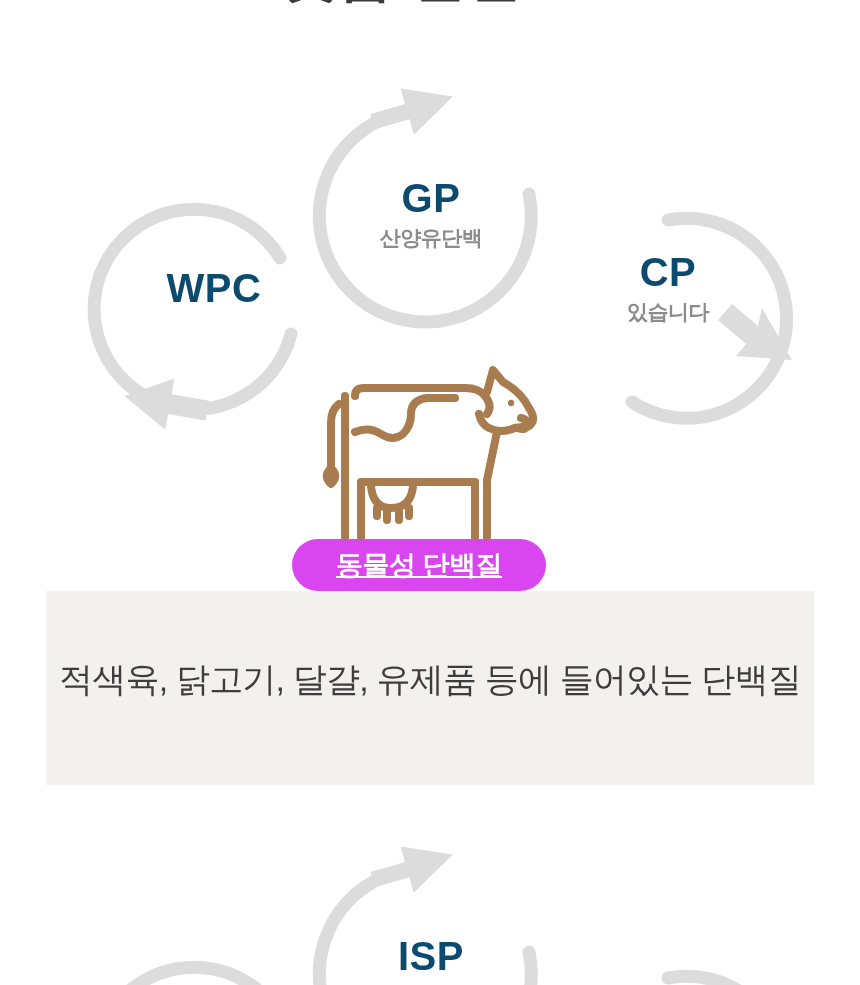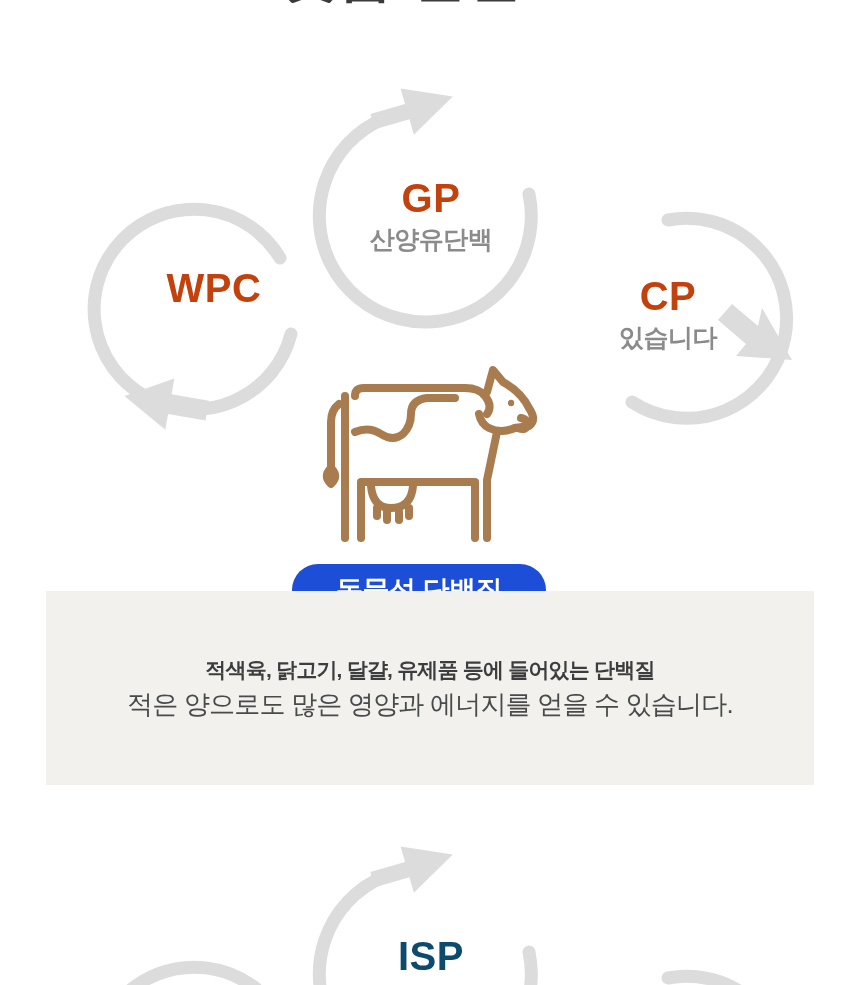--- a/index.html
+++ b/index.html
@@ -45,52 +45,52 @@
     position: absolute;
     width: 260px;
     text-align: center;
     line-height: 1;
     pointer-events: none;
   }
   .ring-code {
     font-size: 40px;
     font-weight: bold;
     letter-spacing: 0.5px;
-    color: #c2410c;
+    color: #0c4a6e;
     display: block;
   }
   .ring-code.green { color: #0c4a6e; }
   .ring-sub {
     display: block;
     margin-top: 9px;
-    font-size: 25px;
+    font-size: 21px;
     font-weight: bold;
     color: #8b8b8b;
     letter-spacing: -0.5px;
   }
 
   
   .cow-wrap {
     position: absolute;
     left: 315px;
     top: 362px;
     width: 235px;
     height: 190px;
   }
   .cow-wrap svg { display: block; }
 
   
   .badge {
     position: absolute;
     left: 292px;
-    top: 564px;
+    top: 539px;
     width: 254px;
     height: 52px;
     border-radius: 26px;
-    background: #1d4ed8;
+    background: #d946ef;
     color: #ffffff;
     font-size: 27px;
     font-weight: bold;
     letter-spacing: -0.5px;
     display: flex;
     align-items: center;
     justify-content: center;
     box-sizing: border-box;
     text-decoration: underline;
   }
@@ -107,22 +107,22 @@
   .panel-text {
     position: absolute;
     left: 46px;
     top: 655px;
     width: 768px;
     text-align: center;
     color: #3d3d3d;
   }
   .panel-line1 {
     display: block;
-    font-size: 21px;
-    font-weight: bold;
+    font-size: 34px;
+    font-weight: normal;
     letter-spacing: -0.8px;
     line-height: 1.45;
   }
   .panel-line2 {
     display: block;
     font-size: 26px;
     font-weight: normal;
     letter-spacing: -0.8px;
     line-height: 1.5;
     color: #4a4a4a;
@@ -158,21 +158,21 @@
     <span class="ring-sub">산양유단백</span>
   </div>
 
   <div class="ring" style="left:540px; top:196px;">
     <svg width="248" height="248" viewBox="0 0 248 248">
       <path d="M 128 24
                A 100 100 0 1 1 92 206" fill="none" stroke="#dcdcdc" stroke-width="13" stroke-linecap="round"></path>
       <polygon points="222,112 252,164 196,160 206,148 178,124 192,108 218,130" fill="#dcdcdc"></polygon>
     </svg>
   </div>
-  <div class="ring-label" style="left:538px; top:276px;">
+  <div class="ring-label" style="left:538px; top:252px;">
     <span class="ring-code">CP</span>
     <span class="ring-sub">있습니다</span>
   </div>
 
   <div class="cow-wrap">
     <svg width="235" height="190" viewBox="0 0 235 190">
       <g fill="none" stroke="#a87c4f" stroke-width="8" stroke-linecap="round" stroke-linejoin="round">
 
         <path d="M 40 34
                  Q 40 26 49 26
@@ -226,21 +226,20 @@
         <path d="M 94 146 l 0 8"></path>
       </g>
     </svg>
   </div>
 
   <div class="badge">동물성 단백질</div>
 
   <div class="panel"></div>
   <div class="panel-text">
     <span class="panel-line1">적색육, 닭고기, 달걀, 유제품 등에 들어있는 단백질</span>
-    <span class="panel-line2">적은 양으로도 많은 영양과 에너지를 얻을 수 있습니다.</span>
   </div>
 
   <div class="ring" style="left:303px; top:862px;">
     <svg width="256" height="256" viewBox="0 0 256 256">
       <path d="M 122 6
                A 106 106 0 1 0 226 90" fill="none" stroke="#dcdcdc" stroke-width="13" stroke-linecap="round"></path>
       <polygon points="104,-18 152,4 104,30 104,14 68,14 68,-2 104,-2" fill="#dcdcdc" transform="rotate(-16 110 6)"></polygon>
     </svg>
   </div>
   <div class="ring-label" style="left:301px; top:936px;">

